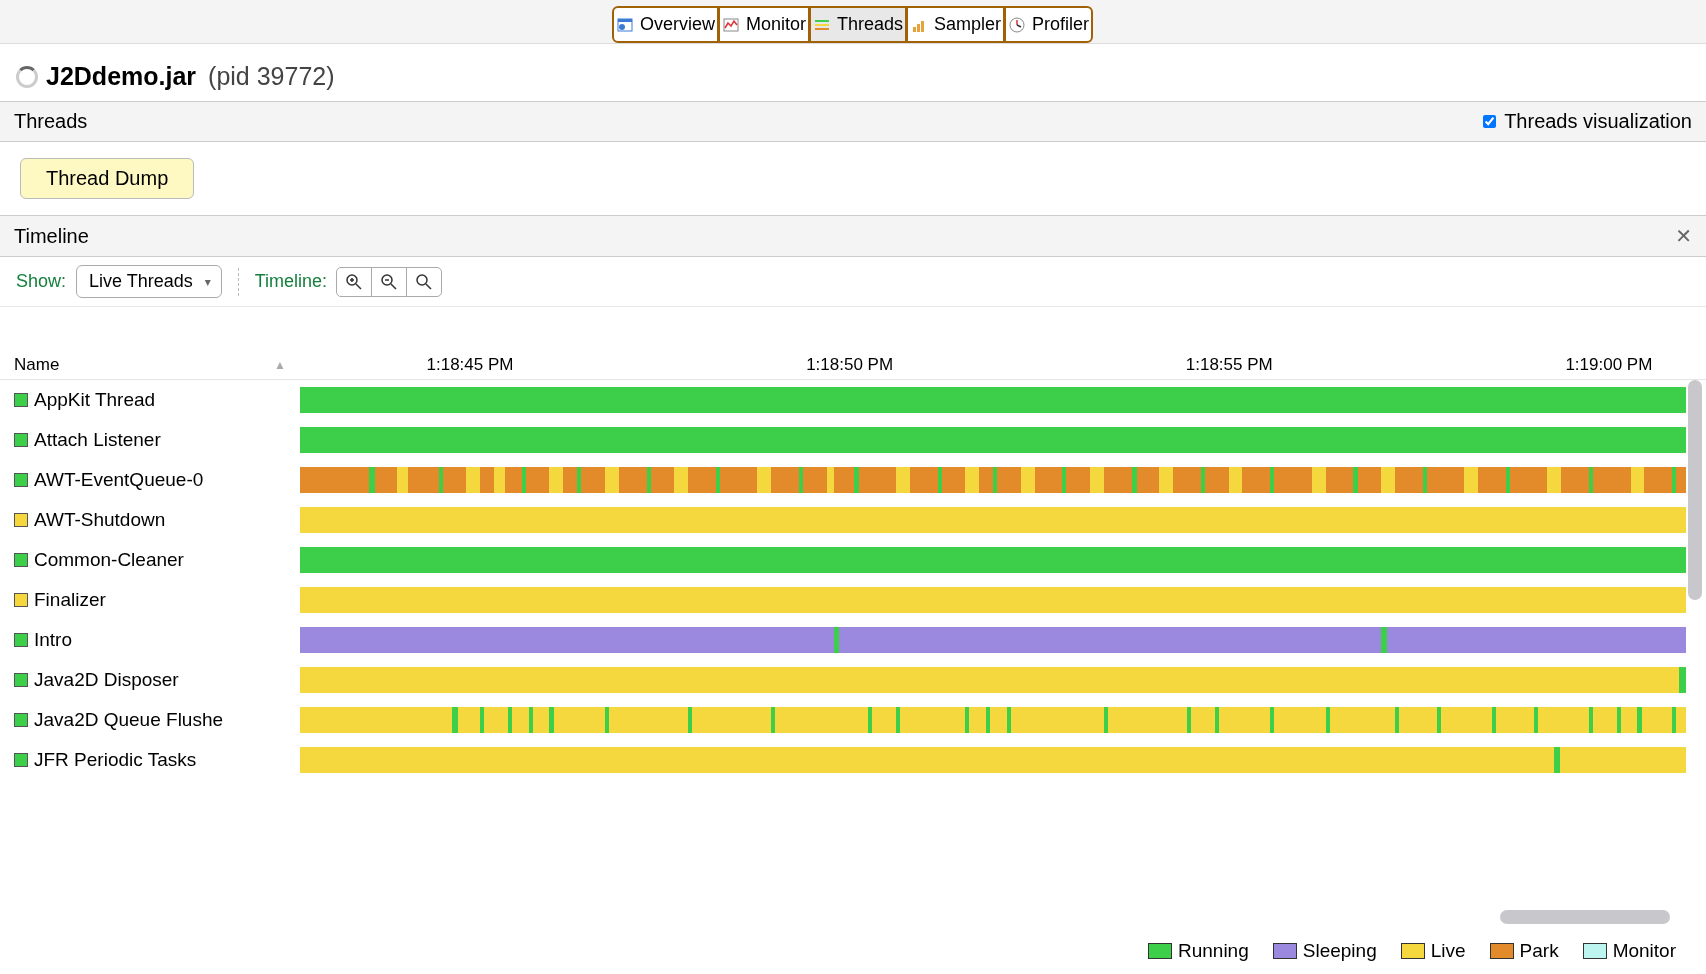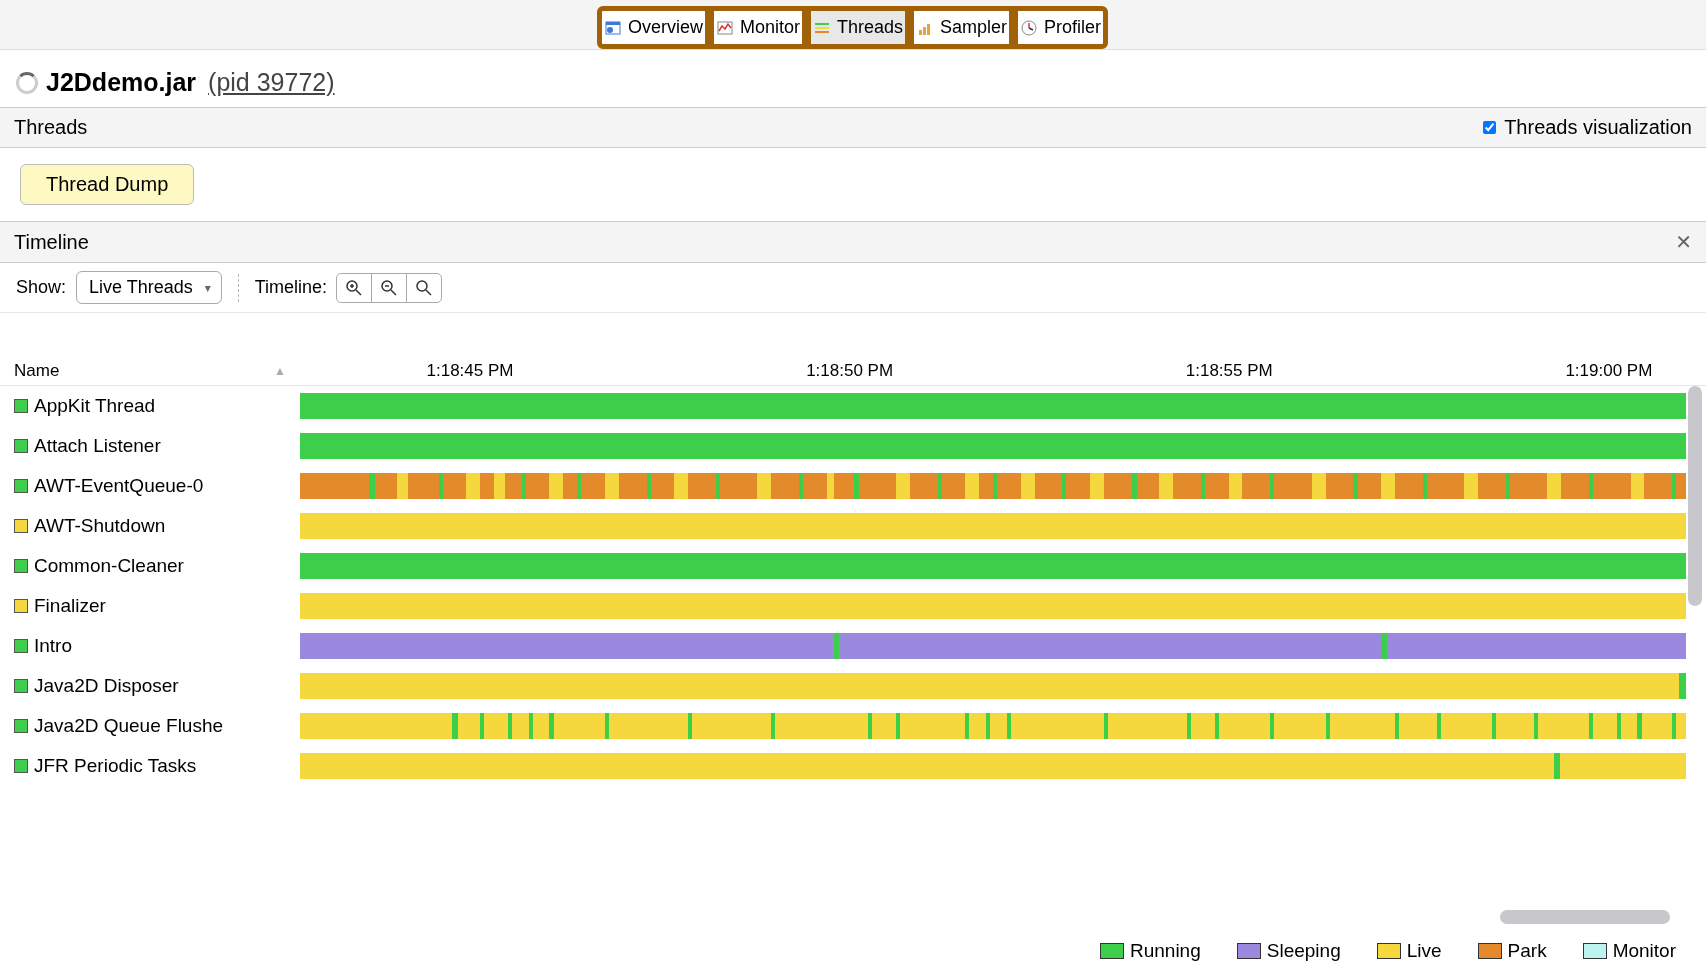--- a/index.html
+++ b/index.html
@@ -1,42 +1,42 @@
 <!DOCTYPE html>
 <html><head>
 <meta charset="utf-8">
 <style>
 * { box-sizing: border-box; margin: 0; padding: 0; }
 body { font-family: -apple-system, "Helvetica Neue", Arial, sans-serif; font-size: 14px; background: #fff; color: #000; }
 .window { width: 1706px; height: 974px; display: flex; flex-direction: column; }
 
 .tabbar { background: #f4f4f4; border-bottom: 1px solid #ddd; display: flex; justify-content: center; padding: 6px 0 0; }
-.tab { border: 5px solid #a16207; background: #fff; padding: 6px 2px; display: inline-flex; align-items: center; gap: 6px; font-size: 18px; cursor: pointer; margin-left: -1px; }
+.tab { border: 2px solid #a16207; background: #fff; padding: 6px 2px; display: inline-flex; align-items: center; gap: 6px; font-size: 18px; cursor: pointer; margin-left: -1px; }
 .tab:first-child { border-top-left-radius: 6px; border-bottom-left-radius: 6px; }
 .tab:last-child { border-top-right-radius: 6px; border-bottom-right-radius: 6px; }
 .tab.active { background: #e8e8e8; }
 .tab-icon { width: 18px; height: 18px; display: inline-block; }
 
 .page-header { padding: 18px 16px 10px; display: flex; align-items: center; gap: 8px; }
 .page-title { font-size: 25px; font-weight: 700; }
-.page-subtitle { font-size: 25px; font-weight: 400; color: #444; margin-left: 4px; text-decoration: underline; }
+.page-subtitle { font-size: 25px; font-weight: 400; color: #444; margin-left: 4px; }
 .spinner-icon { width: 22px; height: 22px; border: 3px solid #ccc; border-top-color: #666; border-radius: 50%; }
 
 .section-bar { background: #f4f4f4; border: 1px solid #ccc; border-left: none; border-right: none; display: flex; align-items: center; justify-content: space-between; padding: 8px 14px; }
 .section-title { font-size: 20px; }
 .checkbox-wrap { display: flex; align-items: center; gap: 8px; font-size: 20px; padding-left: 11px; }
 .close-x { font-size: 20px; cursor: pointer; color: #666; }
 
 .stats-row { display: flex; justify-content: space-between; align-items: flex-start; padding: 16px 20px; }
 .stats-col { font-size: 21px; line-height: 1.5; }
 .stats-col b { font-weight: 700; }
 .thread-dump-btn { border: 1px solid #bbb; border-radius: 6px; background: #fef9c3; padding: 8px 25px; font-size: 20px; cursor: pointer; }
 
 .toolbar-row { display: flex; align-items: center; gap: 10px; padding: 8px 16px; border-bottom: 1px solid #e8e8e8; }
-.toolbar-label { font-size: 18px; color: #000000; }
+.toolbar-label { font-size: 18px; color: #15803d; }
 .dropdown { border: 1px solid #aaa; border-radius: 6px; background: #fff; padding: 5px 28px 5px 12px; font-size: 18px; position: relative; cursor: pointer; }
 .dropdown::after { content: "▾"; position: absolute; right: 10px; top: 50%; transform: translateY(-50%); font-size: 12px; color: #666; }
 .vsep { width: 1px; height: 28px; border-left: 1px dashed #bbb; margin: 0 6px; }
 .zoom-btn { width: 36px; height: 30px; border: 1px solid #aaa; background: #fff; border-radius: 5px; display: inline-flex; align-items: center; justify-content: center; cursor: pointer; }
 .zoom-group { display: flex; gap: -1px; }
 .zoom-group .zoom-btn { border-radius: 0; margin-left: -1px; }
 .zoom-group .zoom-btn:first-child { border-top-left-radius: 5px; border-bottom-left-radius: 5px; }
 .zoom-group .zoom-btn:last-child { border-top-right-radius: 5px; border-bottom-right-radius: 5px; }
 
 .timeline-area { display: flex; flex-direction: column; flex: 1; position: relative; margin-top: 44px; }
@@ -51,21 +51,21 @@
 .swatch { width: 14px; height: 14px; border: 1px solid #555; display: inline-block; }
 .thread-bar-cell { flex: 1; height: 26px; position: relative; margin-right: 20px; }
 .seg { position: absolute; top: 0; bottom: 0; }
 
 .scrollbar-v { position: absolute; right: 4px; top: 0; width: 14px; height: 220px; background: #c8c8cc; border-radius: 7px; }
 .scrollbar-h { height: 14px; background: #c8c8cc; border-radius: 7px; margin: 6px 20px 6px 300px; width: 170px; align-self: flex-end; }
 
 .bottom-scroll-row { display: flex; justify-content: flex-end; padding: 0 16px 4px; }
 
 .legend { display: flex; justify-content: flex-end; gap: 24px; padding: 6px 30px 12px; font-size: 19px; align-items: center; }
-.legend-item { display: flex; align-items: center; gap: 6px; margin-left: 12px; }
+.legend-item { display: flex; align-items: center; gap: 6px; }
 .lg-swatch { width: 24px; height: 16px; border: 1px solid #333; }
 
 .c-running { background: #3ecf4a; }
 .c-sleeping { background: #9b89e0; }
 .c-wait { background: #f5d83e; }
 .c-park { background: #e38b2a; }
 .c-monitor { background: #bdf4f0; }
 </style>
 </head>
 <body>

